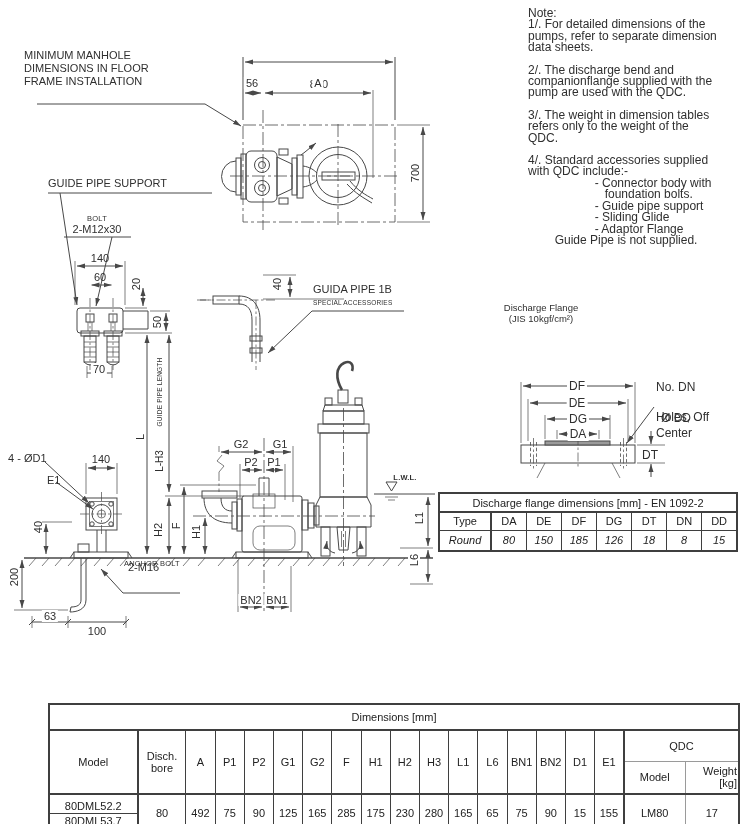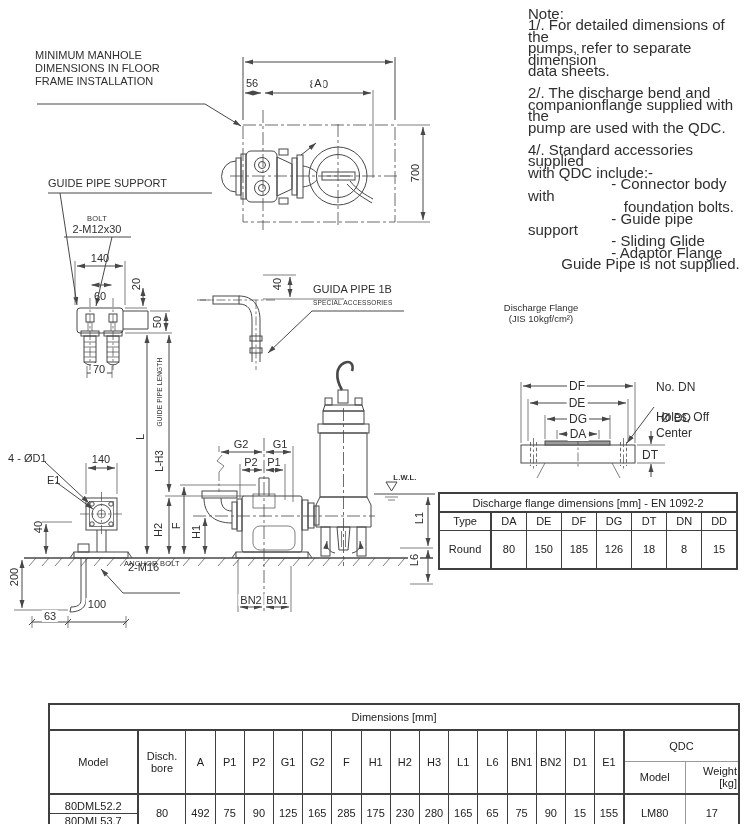--- a/index.html
+++ b/index.html
@@ -27,21 +27,21 @@
   table{border-collapse:collapse;table-layout:fixed;font-size:11px;color:#222;}
   td{border:1px solid #3f3f3f;text-align:center;vertical-align:middle;padding:0 1px;overflow:hidden;}
   .ftable{position:absolute;left:438px;top:492px;width:300px;border:2px solid #3f3f3f;}
   .dtable{position:absolute;left:48px;top:703px;width:692px;border:2px solid #3f3f3f;}
   .colsep{border-right:2px solid #3f3f3f;}
   .colsep-l{border-left:2px solid #3f3f3f;}
   .t-title td{border-bottom:2px solid #3f3f3f;}
   .model-cell{padding:0;}
   .model-cell div{padding:1px 2px;}
   .model-cell div:first-child{border-bottom:1px solid #3f3f3f;}
-  .notes{position:absolute;left:528px;top:8px;width:214px;font-size:15px;line-height:11.4px;color:#2f2f2f;}
+  .notes{position:absolute;left:528px;top:8px;width:214px;font-size:12px;line-height:11.4px;color:#2f2f2f;}
   .notes div{margin:0 0 11px 0;}
 </style>
 </head>
 <body>
 
 <div id="canvas">
 
   <svg width="746" height="700" viewBox="0 0 746 700">
     <defs>
       <marker id="ah" viewBox="0 0 8 6" markerWidth="8" markerHeight="6" refX="8" refY="3" orient="auto-start-reverse">
@@ -271,21 +271,21 @@
       <line x1="547" y1="419" x2="610" y2="419" marker-start="url(#ah)" marker-end="url(#ah)"></line>
       <line x1="559" y1="434" x2="597" y2="434" marker-start="url(#ah)" marker-end="url(#ah)"></line>
       <line x1="654" y1="407" x2="627" y2="443" marker-end="url(#ah)"></line>
       <line x1="637" y1="445" x2="665" y2="445" class="tn"></line>
       <line x1="637" y1="463" x2="665" y2="463" class="tn"></line>
       <line x1="651" y1="431" x2="651" y2="444" marker-end="url(#ah)"></line>
       <line x1="651" y1="477" x2="651" y2="464" marker-end="url(#ah)"></line>
     </g>
   </svg>
 
-  <div class="lba f11" style="left:35px;top:49px;line-height:13px;">MINIMUM MANHOLE
+  <div class="lba f11" style="left:24px;top:49px;line-height:13px;">MINIMUM MANHOLE
 DIMENSIONS IN FLOOR
 FRAME INSTALLATION</div>
   <div class="lba f11" style="left:48px;top:177px;">GUIDE PIPE SUPPORT</div>
   <span class="lb f7" style="left:97px;top:218px;">BOLT</span>
   <span class="lb f11" style="left:97px;top:229px;">2-M12x30</span>
   <div class="lba f11" style="left:313px;top:283px;">GUIDA PIPE 1B</div>
   <div class="lba f6" style="left:313px;top:299px;">SPECIAL ACCESSORIES</div>
   <span class="lb rot f6 bg" style="left:159px;top:392px;">GUIDE PIPE LENGTH</span>
   <div class="lba f11" style="left:8px;top:452px;">4 - ØD1</div>
   <div class="lba f11" style="left:47px;top:474px;">E1</div>
@@ -297,30 +297,30 @@
   <div class="lba f12" style="left:656px;top:380px;">No. DN</div>
   <div class="lba f12" style="left:661px;top:395px;margin-top:16px;">Ø DD</div>
   <div class="lba f12" style="left:656px;top:410px;">Holes, Off</div>
   <div class="lba f12" style="left:656px;top:426px;">Center</div>
 
   <span class="lb f11 bg" style="left:319px;top:56px;margin-top:28px;">800</span>
   <span class="lb f11 bg" style="left:252px;top:83px;">56</span>
   <span class="lb f11 bg" style="left:318px;top:83px;">A</span>
   <span class="lb rot f11 bg" style="left:415px;top:173px;">700</span>
   <span class="lb f11" style="left:100px;top:258px;">140</span>
-  <span class="lb f11" style="left:100px;top:277px;margin-top:19px;">60</span>
+  <span class="lb f11" style="left:100px;top:277px;">60</span>
   <span class="lb rot f11" style="left:136px;top:284px;">20</span>
   <span class="lb rot f11" style="left:157px;top:322px;">50</span>
   <span class="lb f11 bg" style="left:99px;top:369px;">70</span>
   <span class="lb rot f11" style="left:277px;top:284px;">40</span>
   <span class="lb f11" style="left:101px;top:459px;">140</span>
   <span class="lb rot f11" style="left:38px;top:527px;">40</span>
   <span class="lb rot f11" style="left:14px;top:577px;">200</span>
   <span class="lb f11 bg" style="left:50px;top:616px;">63</span>
-  <span class="lb f11 bg" style="left:97px;top:604px;text-align:right;">100</span>
+  <span class="lb f11 bg" style="left:97px;top:631px;text-align:right;">100</span>
   <span class="lb rot f11 bg" style="left:140px;top:437px;">L</span>
   <span class="lb rot f10 bg" style="left:159px;top:461px;">L-H3</span>
   <span class="lb rot f11" style="left:158px;top:530px;">H2</span>
   <span class="lb rot f11" style="left:176px;top:526px;">F</span>
   <span class="lb rot f11" style="left:196px;top:532px;">H1</span>
   <span class="lb f11 bg" style="left:241px;top:444px;">G2</span>
   <span class="lb f11 bg" style="left:280px;top:444px;">G1</span>
   <span class="lb f11 bg" style="left:251px;top:462px;">P2</span>
   <span class="lb f11 bg" style="left:274px;top:462px;">P1</span>
   <span class="lb f11 bg" style="left:251px;top:600px;">BN2</span>
@@ -334,20 +334,23 @@
   <span class="lb f12" style="left:650px;top:455px;">DT</span>
 
   <div class="notes">
     <div class="pre" style="margin-bottom:0;">Note:</div>
     <div class="pre">1/. For detailed dimensions of the
 pumps, refer to separate dimension
 data sheets.</div>
     <div class="pre">2/. The discharge bend and
 companionflange supplied with the
 pump are used with the QDC.</div>
+    <div class="pre">3/. The weight in dimension tables
+refers only to the weight of the
+QDC.</div>
     <div class="pre">4/. Standard accessories supplied
 with QDC include:-
                     - Connector body with
                        foundation bolts.
                     - Guide pipe support
                     - Sliding Glide
                     - Adaptor Flange
         Guide Pipe is not supplied.</div>
   </div>
 
@@ -369,21 +372,21 @@
     <tr style="height:18px;">
       <td class="colsep">Type</td>
       <td>DA</td>
       <td>DE</td>
       <td>DF</td>
       <td>DG</td>
       <td>DT</td>
       <td>DN</td>
       <td>DD</td>
     </tr>
-    <tr style="height:39px;">
+    <tr style="height:21px;font-style:italic;">
       <td class="colsep">Round</td>
       <td>80</td>
       <td>150</td>
       <td>185</td>
       <td>126</td>
       <td>18</td>
       <td>8</td>
       <td>15</td>
     </tr>
   </tbody>

